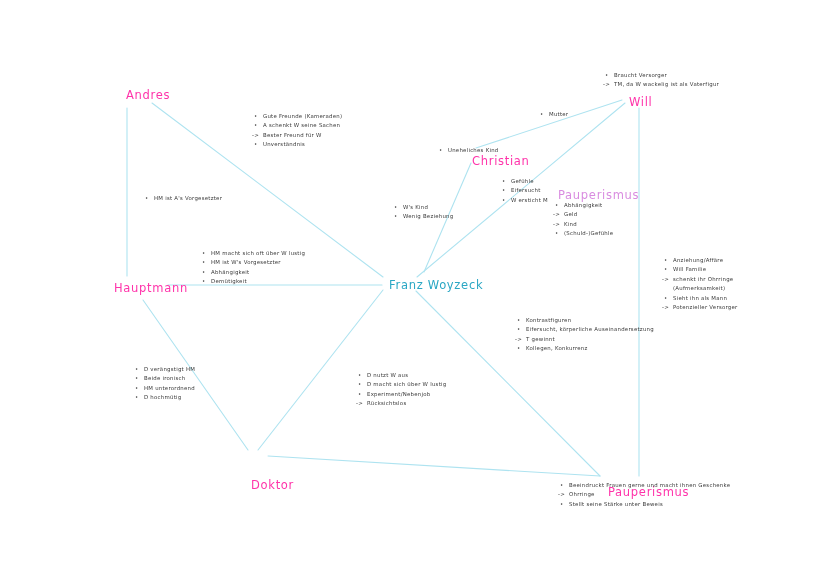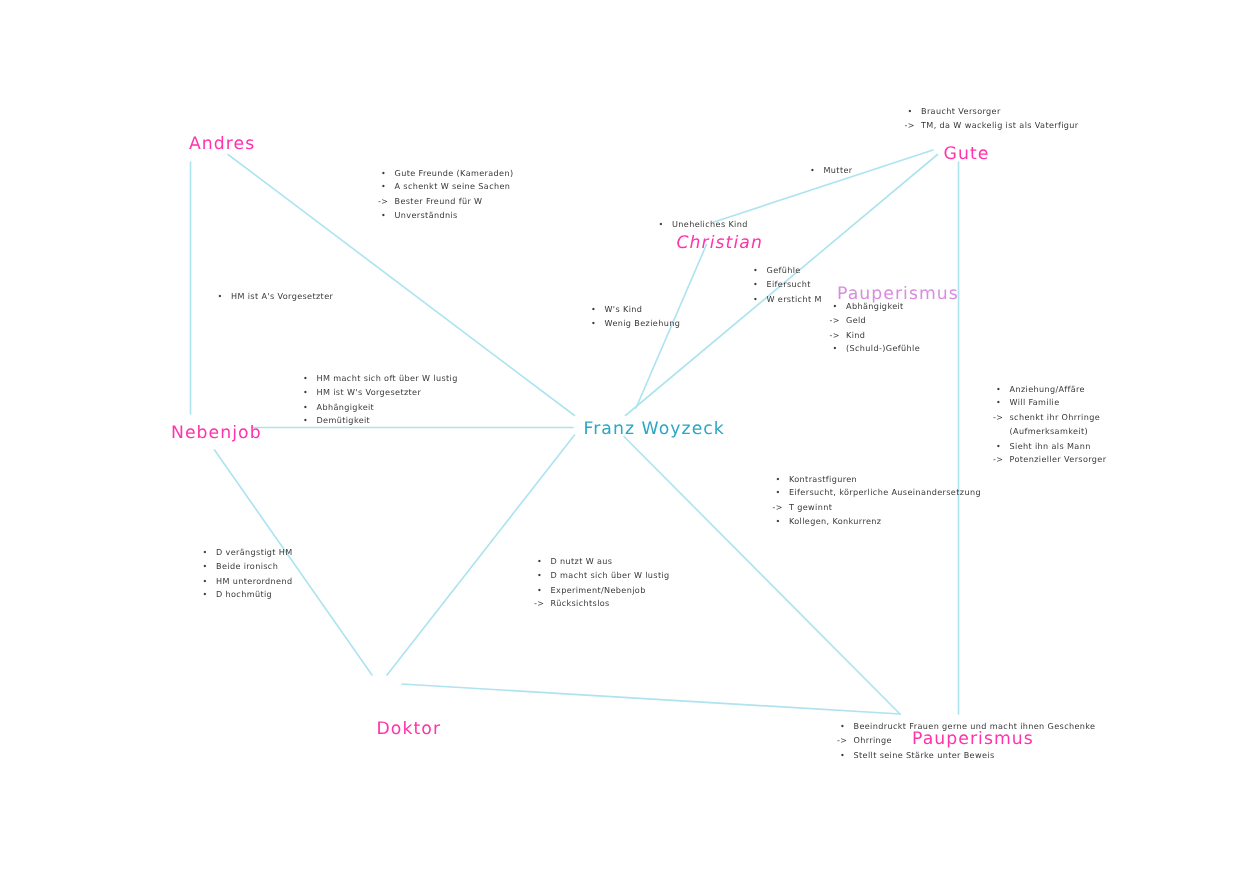--- a/index.html
+++ b/index.html
@@ -80,24 +80,24 @@
       <line x1="258" y1="450" x2="383" y2="290" stroke="#aee3f0" stroke-width="1.1" stroke-linecap="round"></line>
       <line x1="268" y1="456" x2="600" y2="476" stroke="#aee3f0" stroke-width="1.1" stroke-linecap="round"></line>
       <line x1="416" y1="291" x2="600" y2="476" stroke="#aee3f0" stroke-width="1.1" stroke-linecap="round"></line>
       <line x1="417" y1="277" x2="625" y2="103" stroke="#aee3f0" stroke-width="1.1" stroke-linecap="round"></line>
       <line x1="424" y1="272" x2="471" y2="163" stroke="#aee3f0" stroke-width="1.1" stroke-linecap="round"></line>
       <line x1="476" y1="148" x2="622" y2="100" stroke="#aee3f0" stroke-width="1.1" stroke-linecap="round"></line>
       <line x1="639" y1="108" x2="639" y2="476" stroke="#aee3f0" stroke-width="1.1" stroke-linecap="round"></line>
     </svg>
   <div id="nodes-layer">
       <div class="node-label" style="left: 126px; top: 88px;">Andres</div>
-      <div class="node-label" style="left: 629px; top: 95px;">Gute</div>
-      <div class="node-label" style="left: 451px; top: 154px; font-style: italic;">Christian</div>
+      <div class="node-label" style="left: 629px; top: 95px;">Will</div>
+      <div class="node-label" style="left: 472px; top: 154px;">Christian</div>
       <div class="node-label muted" style="left: 558px; top: 188px;">Pauperismus</div>
-      <div class="node-label" style="left: 114px; top: 281px;">Nebenjob</div>
+      <div class="node-label" style="left: 114px; top: 281px;">Hauptmann</div>
       <div class="node-label center" style="left: 389px; top: 278px; text-align: center;">Franz Woyzeck</div>
       <div class="node-label" style="left: 251px; top: 440px; margin-top: 38px;">Doktor</div>
       <div class="node-label" style="left: 608px; top: 485px;">Pauperismus</div>
     </div>
   <div id="annots-layer">
       <div class="bullets" style="left: 252px; top: 112px;">
         <div class="row"><span class="mk dot">•</span><span>Gute Freunde (Kameraden)</span></div>
         <div class="row"><span class="mk dot">•</span><span>A schenkt W seine Sachen</span></div>
         <div class="row"><span class="mk">-&gt;</span><span>Bester Freund für W</span></div>
         <div class="row"><span class="mk dot">•</span><span>Unverständnis</span></div>

